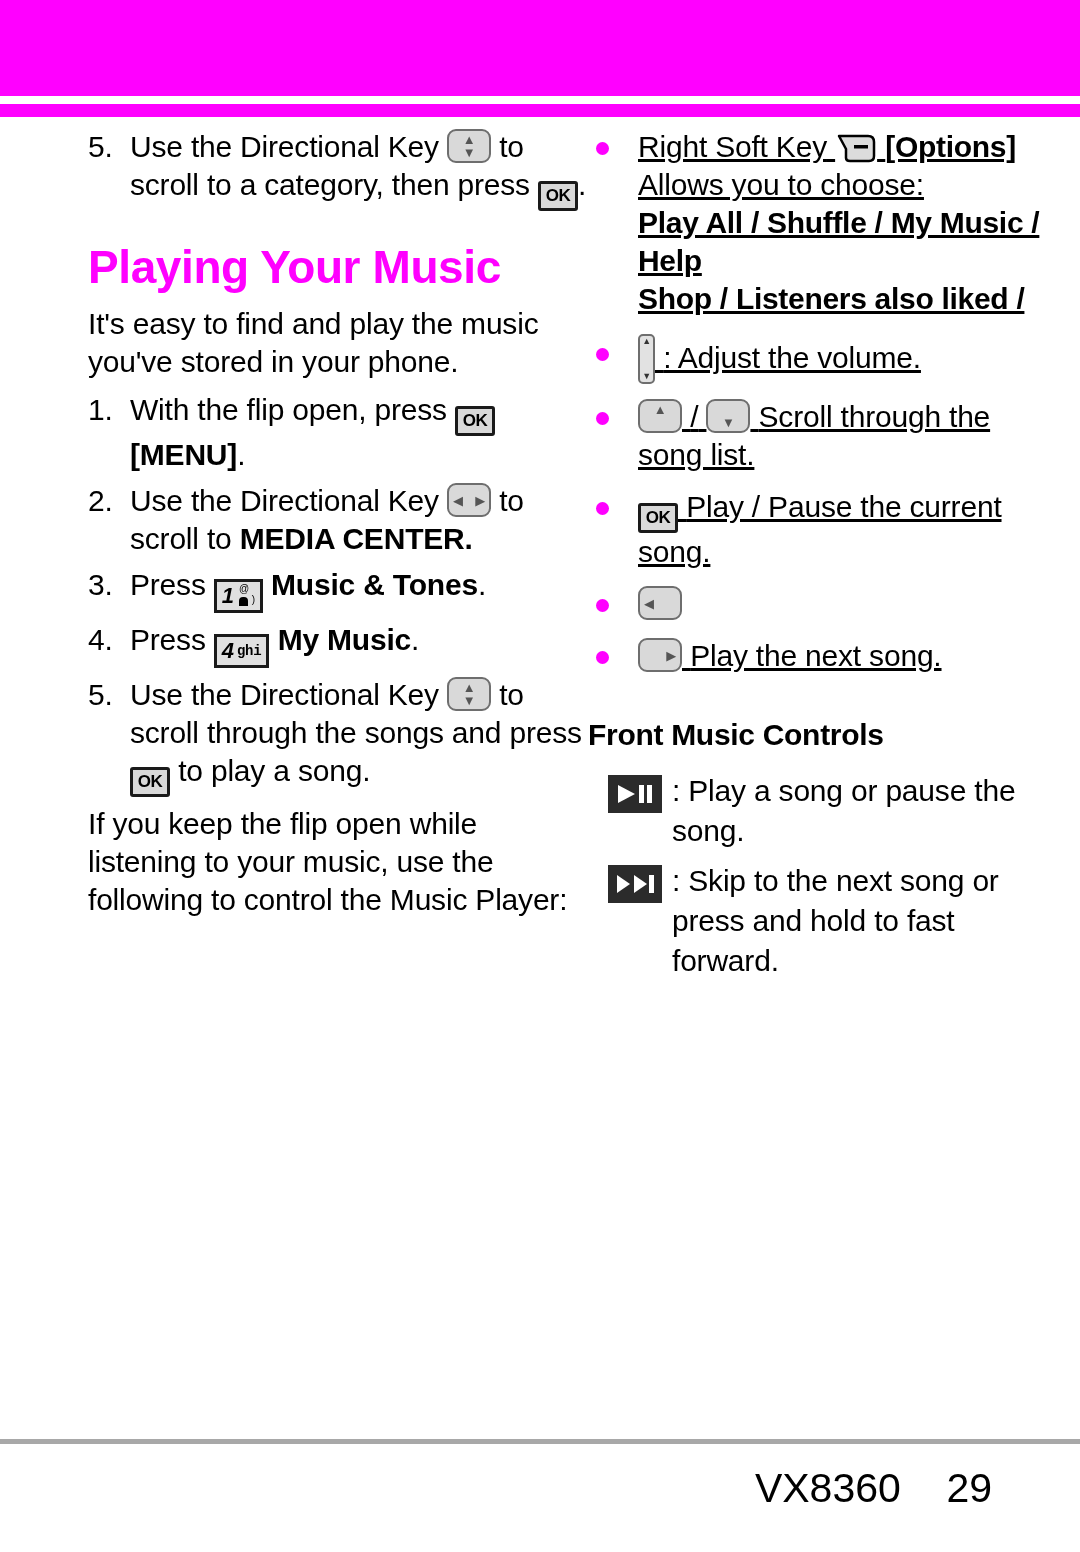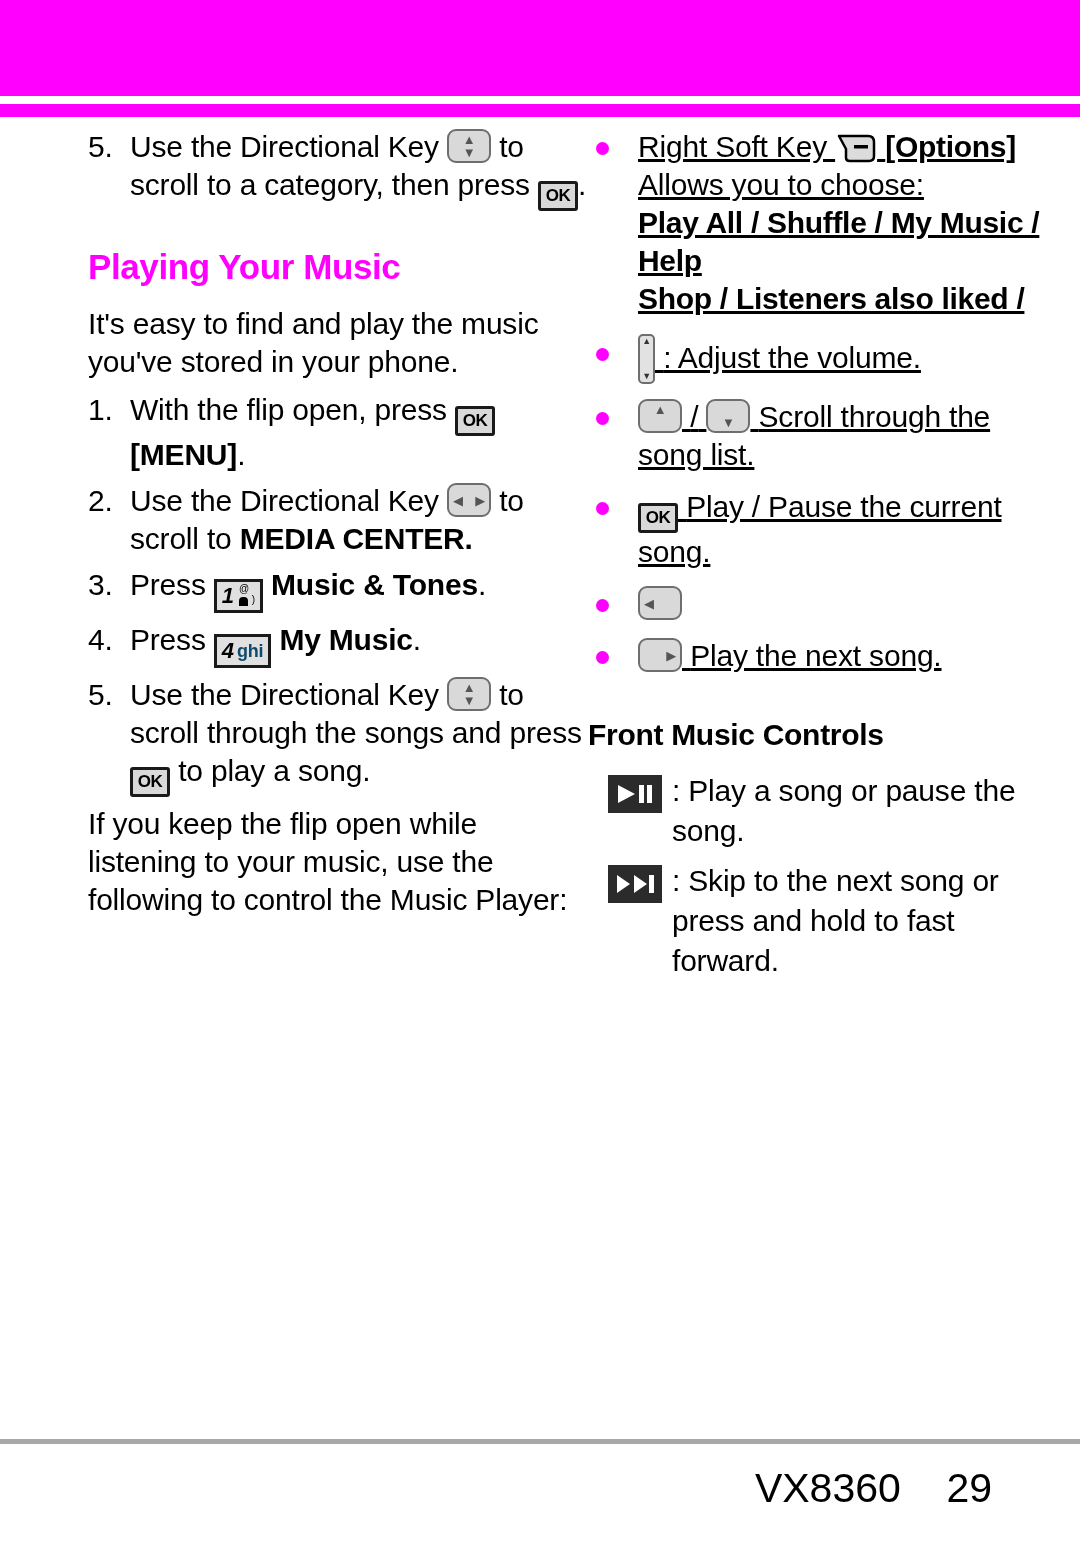--- a/index.html
+++ b/index.html
@@ -35,21 +35,21 @@
     display: flex;
     align-items: flex-start;
   }
   .col {
     width: 500px;
   }
   .col-left  { margin-left: 88px; }
   .col-right { margin-left: 0px; width: 470px; }
   .section-title-pink {
     color: #ff00ff;
-    font-size: 35px;
+    font-size: 46px;
     font-weight: bold;
     line-height: 40px;
     margin: 36px 0 18px 0;
     letter-spacing: -0.4px;
   }
   .subhead {
     font-size: 30px;
     font-weight: bold;
     line-height: 36px;
     margin: 34px 0 18px 0;
@@ -179,24 +179,25 @@
     vertical-align: -8px;
   }
   .key-num .digit {
     font-style: italic;
     font-weight: bold;
     font-size: 22px;
     line-height: 1;
     color: #000;
   }
   .key-num .sub {
-    font-size: 18px;
+    font-size: 14px;
     font-weight: bold;
     line-height: 1;
-    color: #0c4a6e;
+    color: #000000;
+    font-family: Liberation Mono, monospace;
   }
   .vm-glyph {
     display: inline-block;
     width: 18px; height: 22px;
     position: relative;
   }
   .vm-glyph .at {
     position: absolute; top: -1px; left: 2px;
     font-size: 10px; line-height: 1; color: #000;
   }

